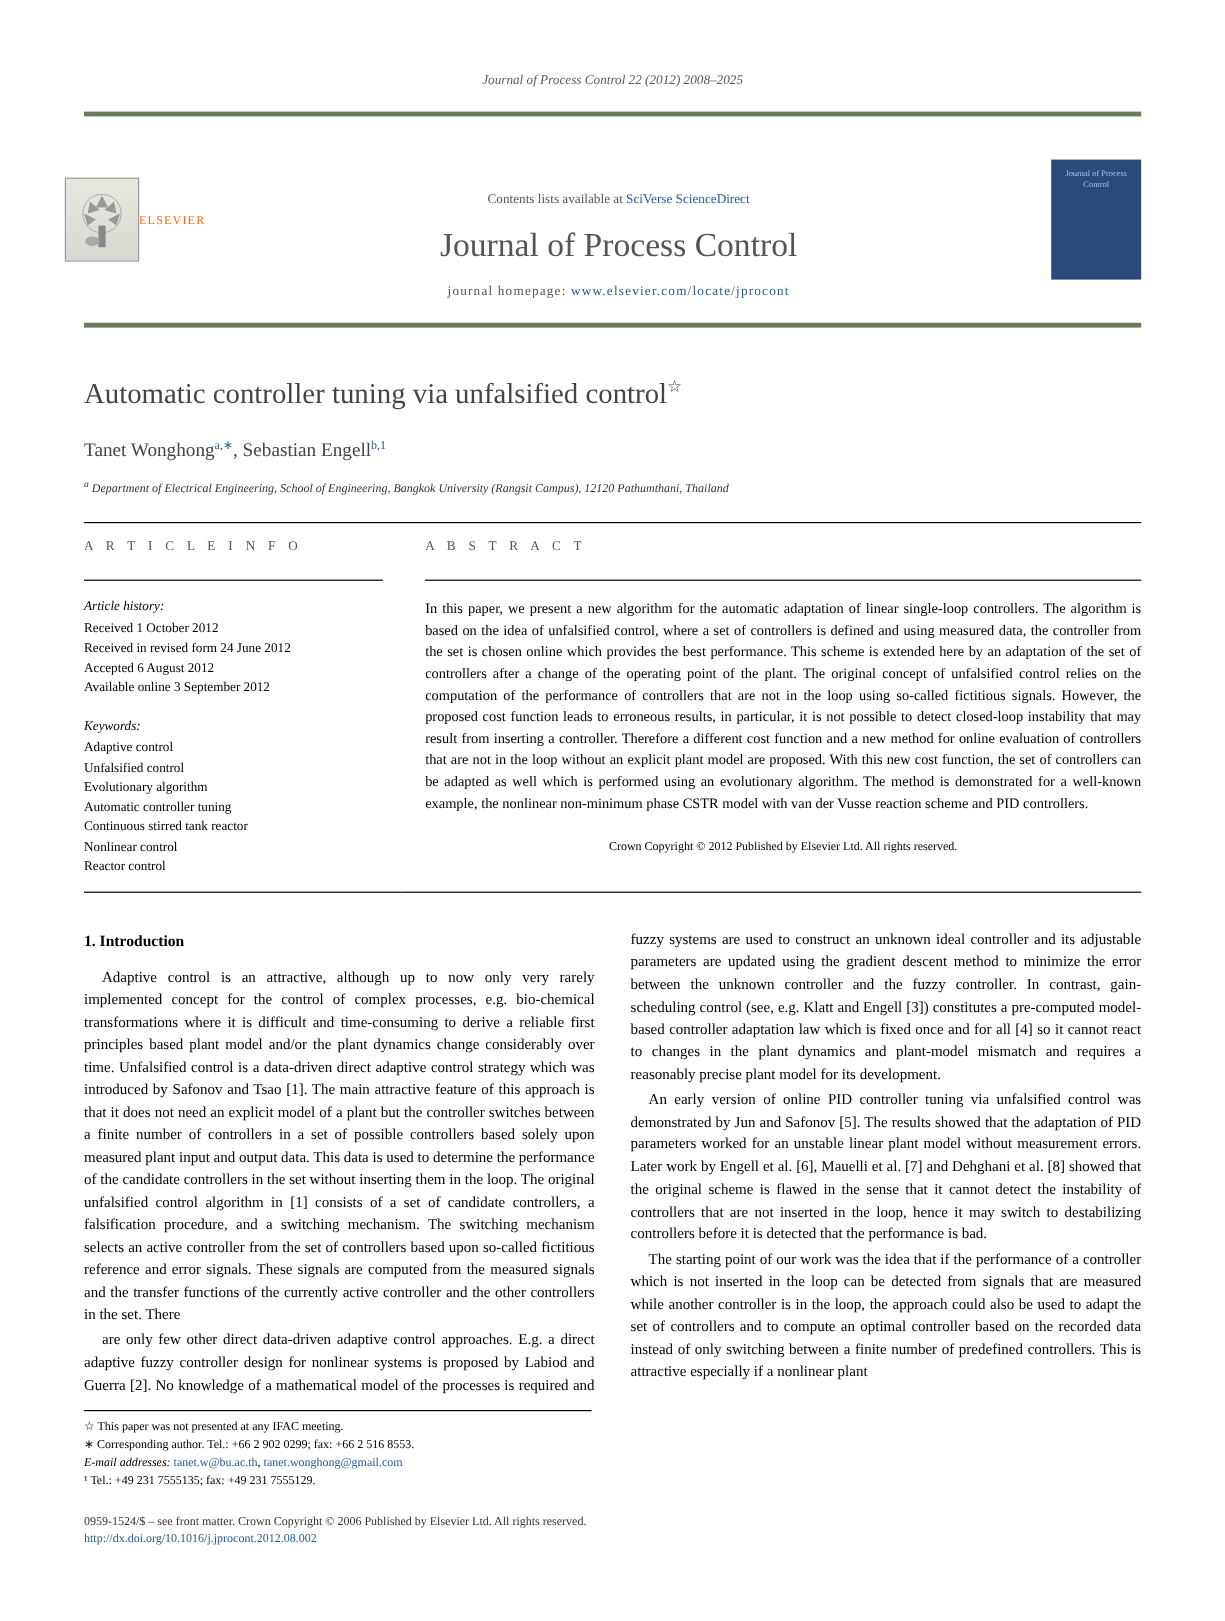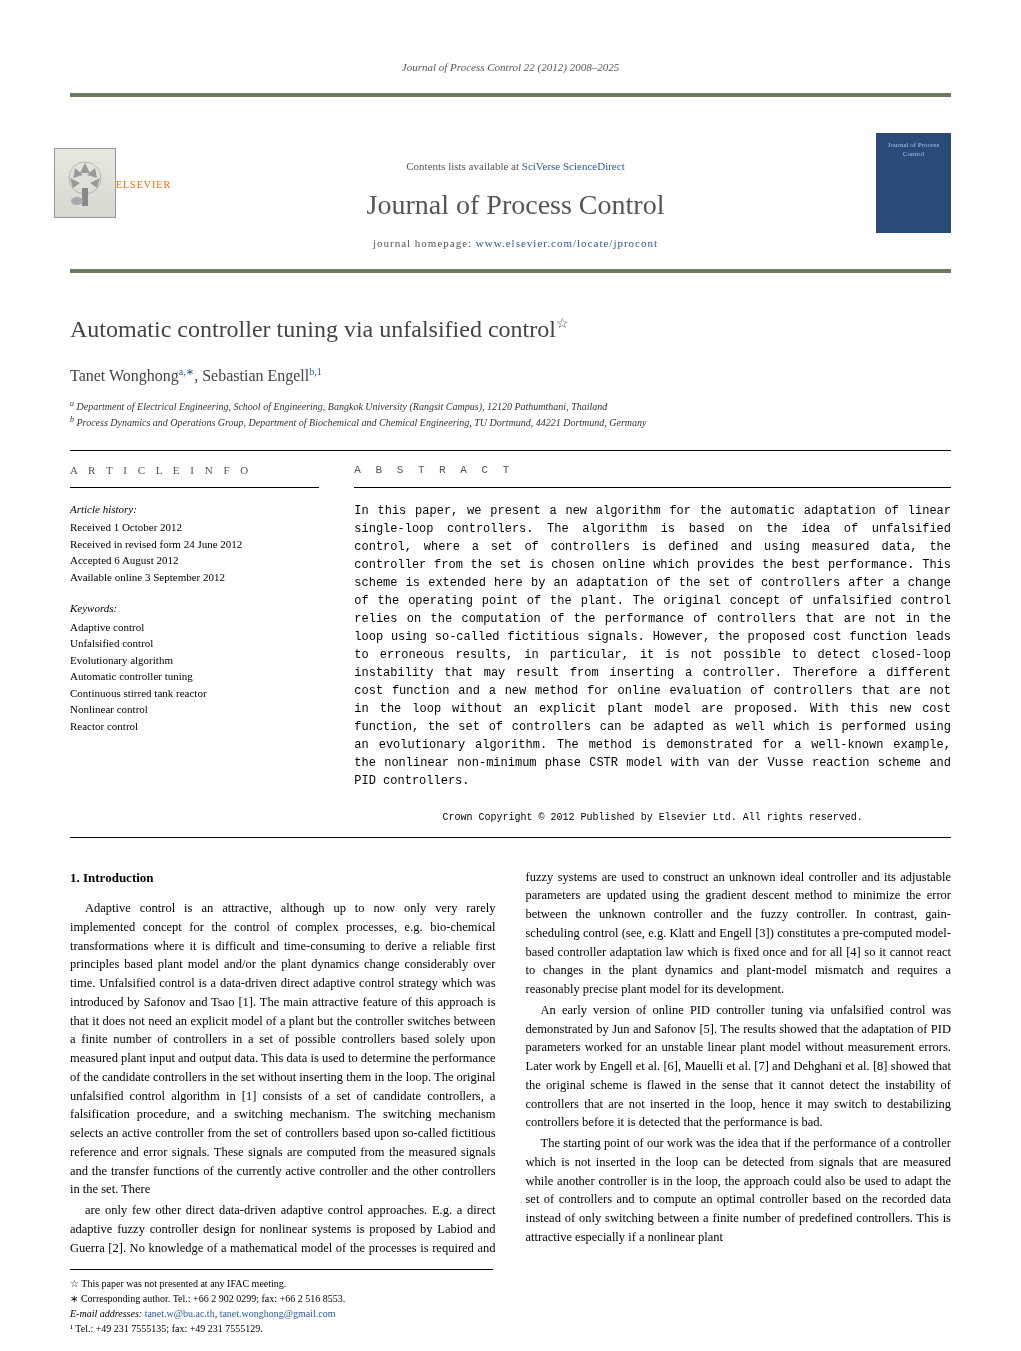--- a/index.html
+++ b/index.html
@@ -138,30 +138,29 @@
       margin-bottom: 30px;
     }
     .article-info {
       width: 30%;
       padding: 12px 15px 12px 0;
       border-right: none;
     }
     .abstract-block {
       width: 70%;
       padding: 12px 0 12px 20px;
-      font-family: Liberation Mono, monospace;
     }
     .section-heading {
       font-size: 11px;
       letter-spacing: 4px;
       color: #555;
       text-transform: uppercase;
       margin-bottom: 14px;
       border-bottom: 1px solid #000;
-      padding-bottom: 8px;
+      padding-bottom: 20px;
     }
     .info-label {
       font-style: italic;
       font-size: 11px;
       margin-bottom: 2px;
     }
     .info-text {
       font-size: 11px;
       line-height: 1.5;
     }
@@ -260,21 +259,20 @@
 <h1 class="article-title">
   <span>Automatic controller tuning via unfalsified control</span><sup class="sup-star">☆</sup>
 </h1>
 
 <div class="authors">
   <span>Tanet Wonghong</span><sup>a,∗</sup><span>, Sebastian Engell</span><sup>b,1</sup>
 </div>
 
 <div class="affiliations">
   <div><sup>a</sup><span> Department of Electrical Engineering, School of Engineering, Bangkok University (Rangsit Campus), 12120 Pathumthani, Thailand</span></div>
-  <div><sup>b</sup><span> Process Dynamics and Operations Group, Department of Biochemical and Chemical Engineering, TU Dortmund, 44221 Dortmund, Germany</span></div>
 </div>
 
 <div class="info-section">
   <div class="article-info info-bottom-border">
     <div class="section-heading">a r t i c l e   i n f o</div>
     <div class="info-label">Article history:</div>
     <div class="info-text" style="white-space:pre-line">Received 1 October 2012
 Received in revised form 24 June 2012
 Accepted 6 August 2012
 Available online 3 September 2012</div>

